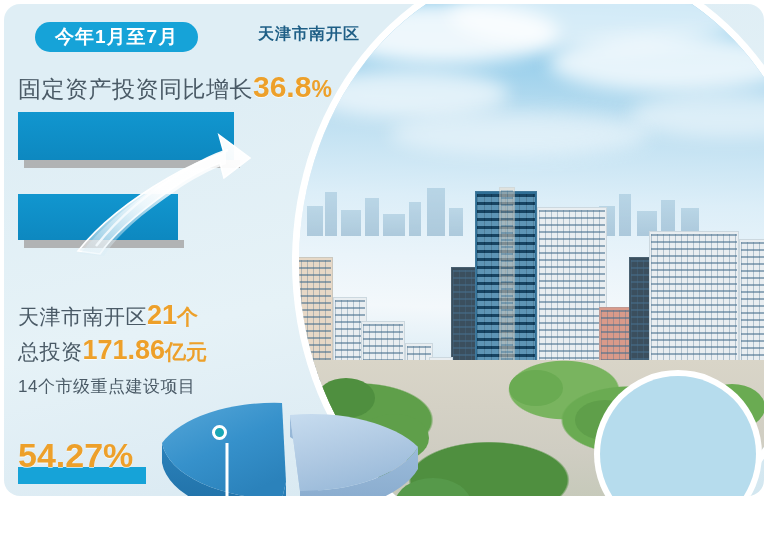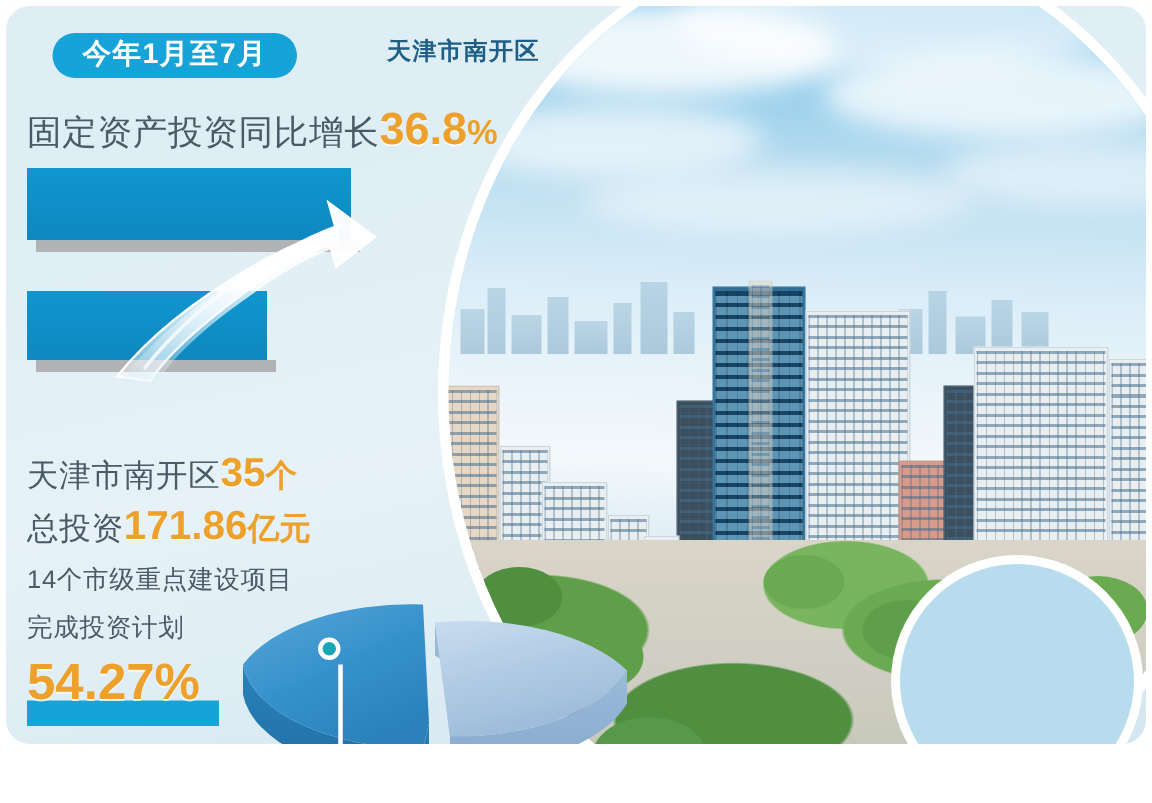--- a/index.html
+++ b/index.html
@@ -273,29 +273,28 @@
           </linearGradient>
         </defs>
         <path d="M60,145 C80,120 110,95 150,72 C170,60 190,52 206,47 L201,29 L232,52 L206,72 L202,57 C188,62 170,71 152,84 C120,107 95,128 82,148 Z" fill="url(#agrad)" stroke="#ffffff" stroke-width="1.6"></path>
         <path d="M78,140 C100,112 130,86 168,64 C184,54 198,48 210,44" fill="none" stroke="#ffffff" stroke-width="2.4" opacity="0.95"></path>
         <path d="M62,148 C86,118 118,92 156,70 C176,58 194,50 208,45 L208,58 C192,64 174,73 156,86 C124,108 100,128 86,150 Z" fill="url(#agrad2)" opacity="0.85"></path>
       </svg>
     </div>
 
 
     <div class="stat-line" id="line-projects">
-      <span class="lbl">天津市南开区</span><span class="num">35</span><span class="unit">个</span>
+      <span class="lbl">天津市南开区</span><span class="num">21</span><span class="unit">个</span>
     </div>
 
     <div class="stat-line" id="line-invest">
       <span class="lbl">总投资</span><span class="num">171.86</span><span class="unit">亿元</span>
     </div>
 
     <div class="plain-line" id="line-key">14个市级重点建设项目</div>
-    <div class="plain-line" id="line-done">完成投资计划</div>
     <div class="pct-bar"></div>
     <div class="big-pct">54.27%</div>
 
     <svg class="pie" viewBox="0 0 300 150">
       <defs>
         <linearGradient id="darkTop" x1="0" y1="0" x2="0.6" y2="1">
           <stop offset="0%" stop-color="#57a7d8"></stop>
           <stop offset="55%" stop-color="#3691cb"></stop>
           <stop offset="100%" stop-color="#2b82bb"></stop>
         </linearGradient>

